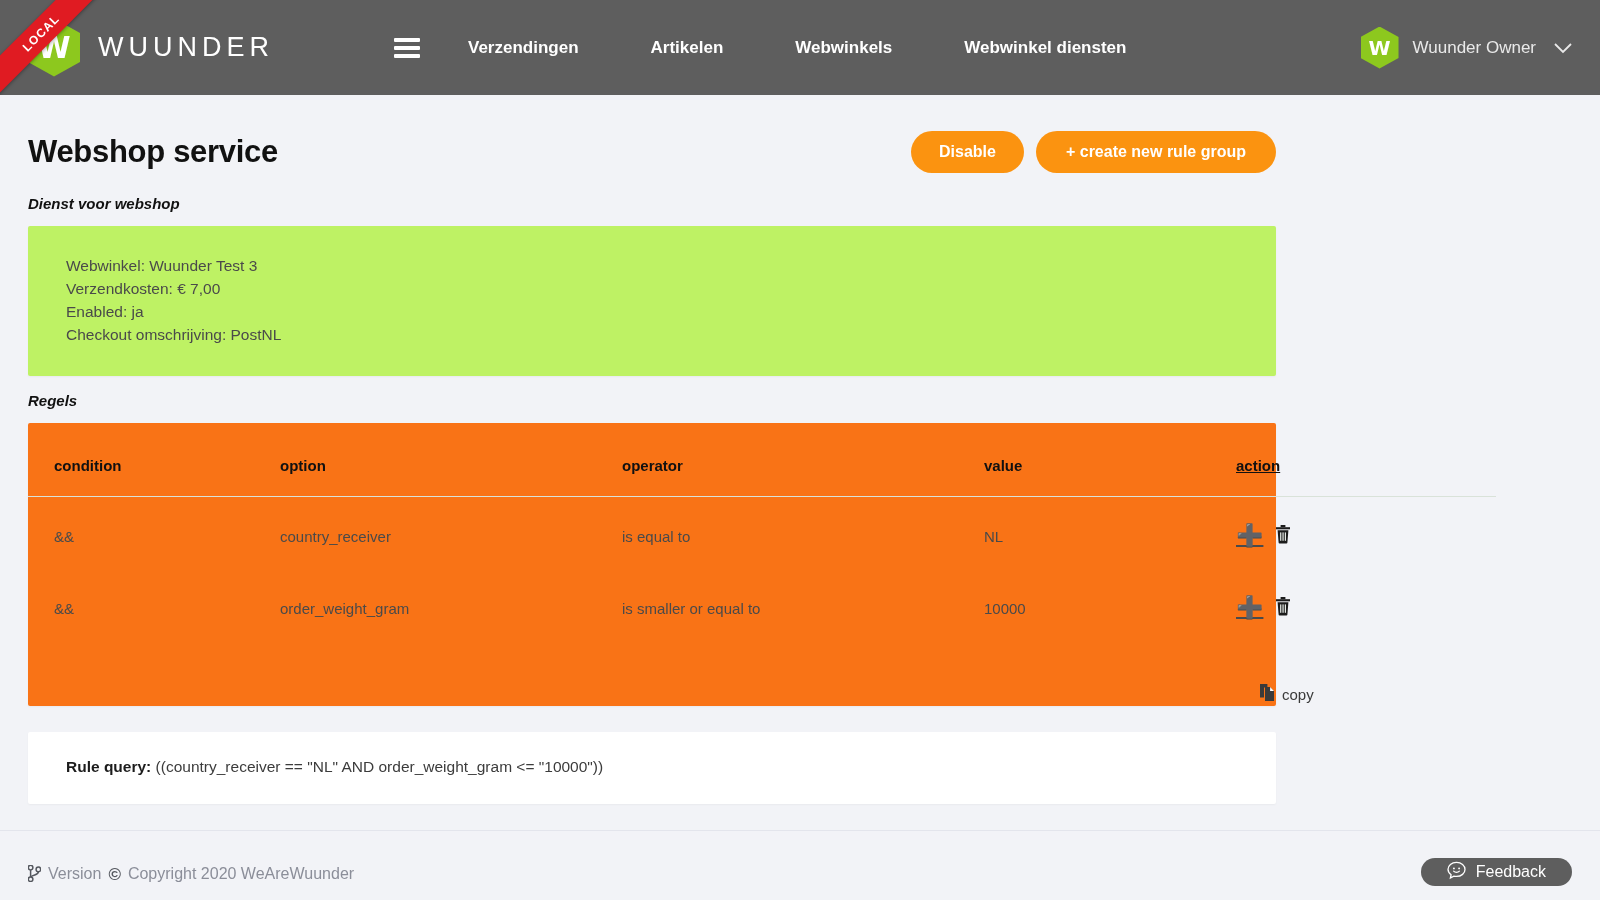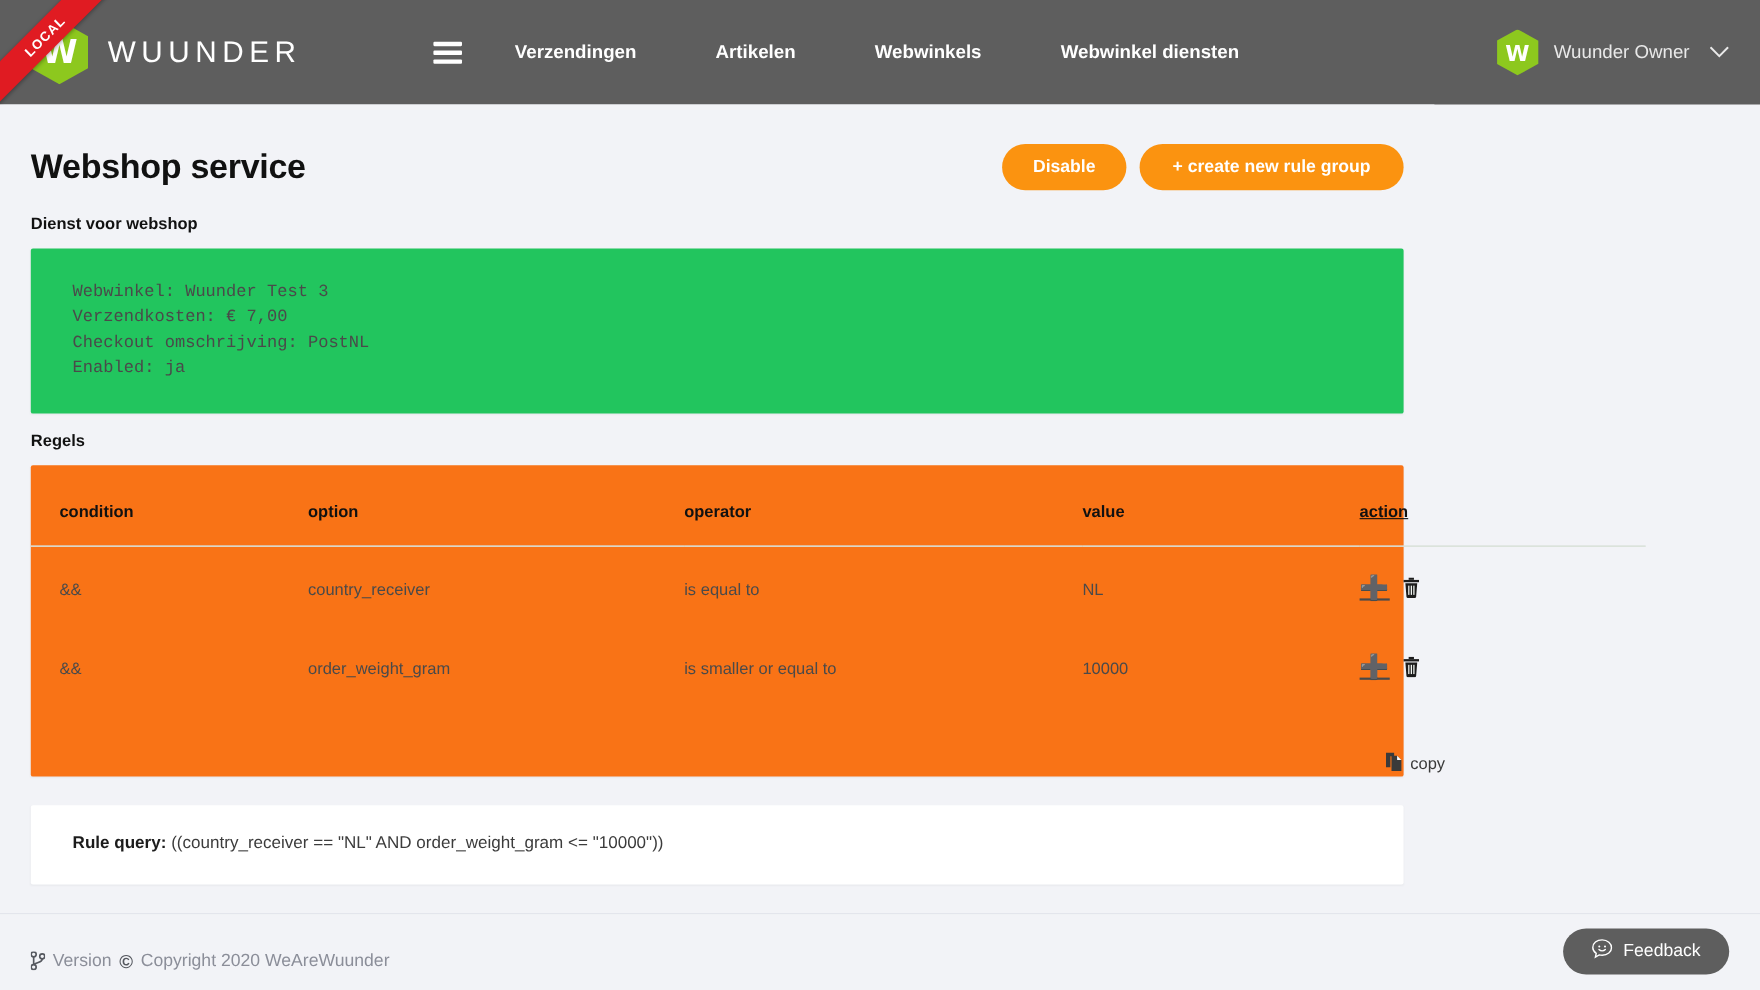--- a/index.html
+++ b/index.html
@@ -203,28 +203,28 @@
     cursor: pointer;
     white-space: nowrap;
   }
   .btn-orange.wide { padding: 12px 30px; text-align: right; }
 
   .section-label {
     font-size: 15px;
     font-weight: bold;
     color: #111111;
     padding: 16px 28px 0 28px;
+    font-style: italic;
   }
 
   .card {
     margin: 14px 28px 0 28px;
-    background: #22c55e;
+    background: #bef264;
     border-radius: 2px;
     box-shadow: 0 1px 2px rgba(0,0,0,0.04);
-    font-family: Liberation Mono, monospace;
   }
 
   .info-card {
     padding: 28px 0 30px 38px;
   }
   .info-line {
     font-size: 15.5px;
     color: #4a4a4a;
     line-height: 21px;
     padding: 1px 0;
@@ -338,21 +338,21 @@
   }
 
   .feedback-btn {
     position: absolute;
     right: 28px;
     bottom: 14px;
     background: #5e5e5e;
     color: #ffffff;
     border: none;
     border-radius: 21px;
-    height: 42px;
+    height: 28px;
     padding: 0 26px;
     display: flex;
     align-items: center;
     gap: 10px;
     font-size: 16px;
     font-family: "Liberation Sans", sans-serif;
     cursor: pointer;
   }
 </style>
 </head>
@@ -405,22 +405,22 @@
       <button class="btn-orange">Disable</button>
       <button class="btn-orange wide">+ create new rule group</button>
     </div>
   </div>
 
   <div class="section-label">Dienst voor webshop</div>
 
   <div class="card info-card">
     <div class="info-line">Webwinkel: Wuunder Test 3</div>
     <div class="info-line">Verzendkosten: € 7,00</div>
+    <div class="info-line">Enabled: ja</div>
     <div class="info-line">Checkout omschrijving: PostNL</div>
-    <div class="info-line">Enabled: ja</div>
   </div>
 
   <div class="section-label">Regels</div>
 
   <div class="table-card">
     <table class="rules-table">
       <thead>
         <tr>
           <th class="col-condition">condition</th>
           <th class="col-option">option</th>

